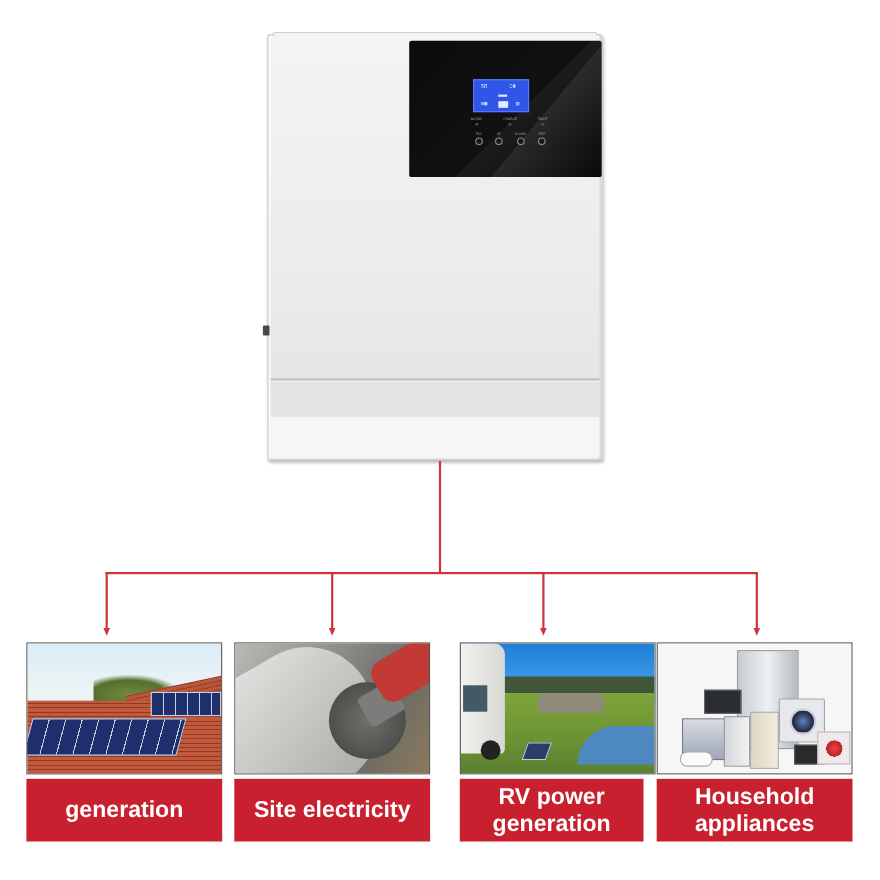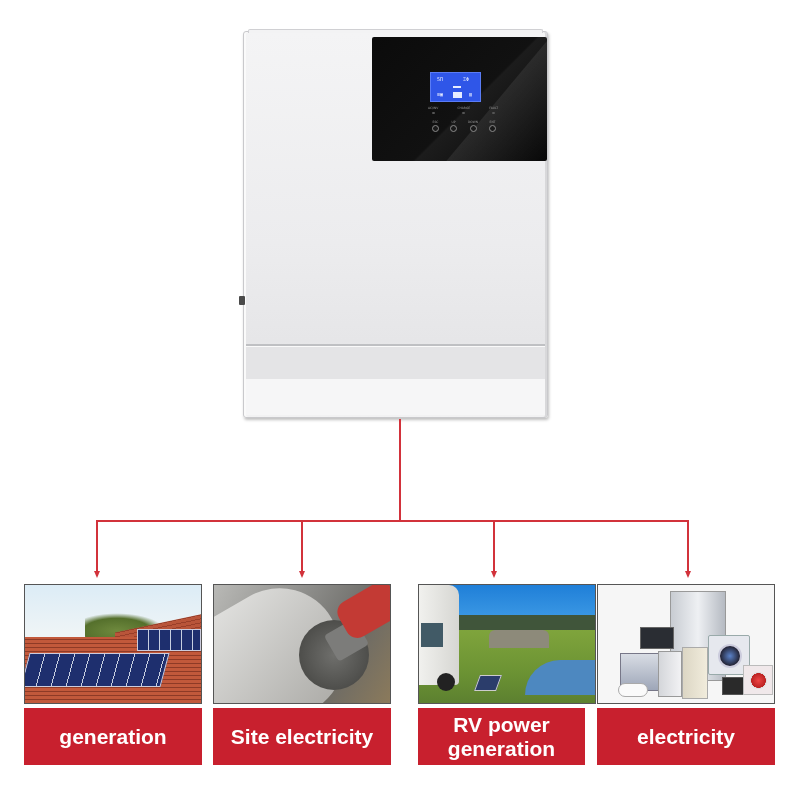--- a/index.html
+++ b/index.html
@@ -267,15 +267,16 @@
     <div class="app-printer"></div>
     <div class="app-dishwasher"></div>
     <div class="app-fridge2"></div>
     <div class="app-micro"></div>
     <div class="app-small-washer">
         <div class="app-small-washer-door"></div>
       </div>
     <div class="app-heater"></div>
   </div>
   <div class="card-label">
-    <span>electricity</span>
+    <span>Household</span>
+    <span>appliances</span>
   </div>
 </div>
 
 </body></html>

